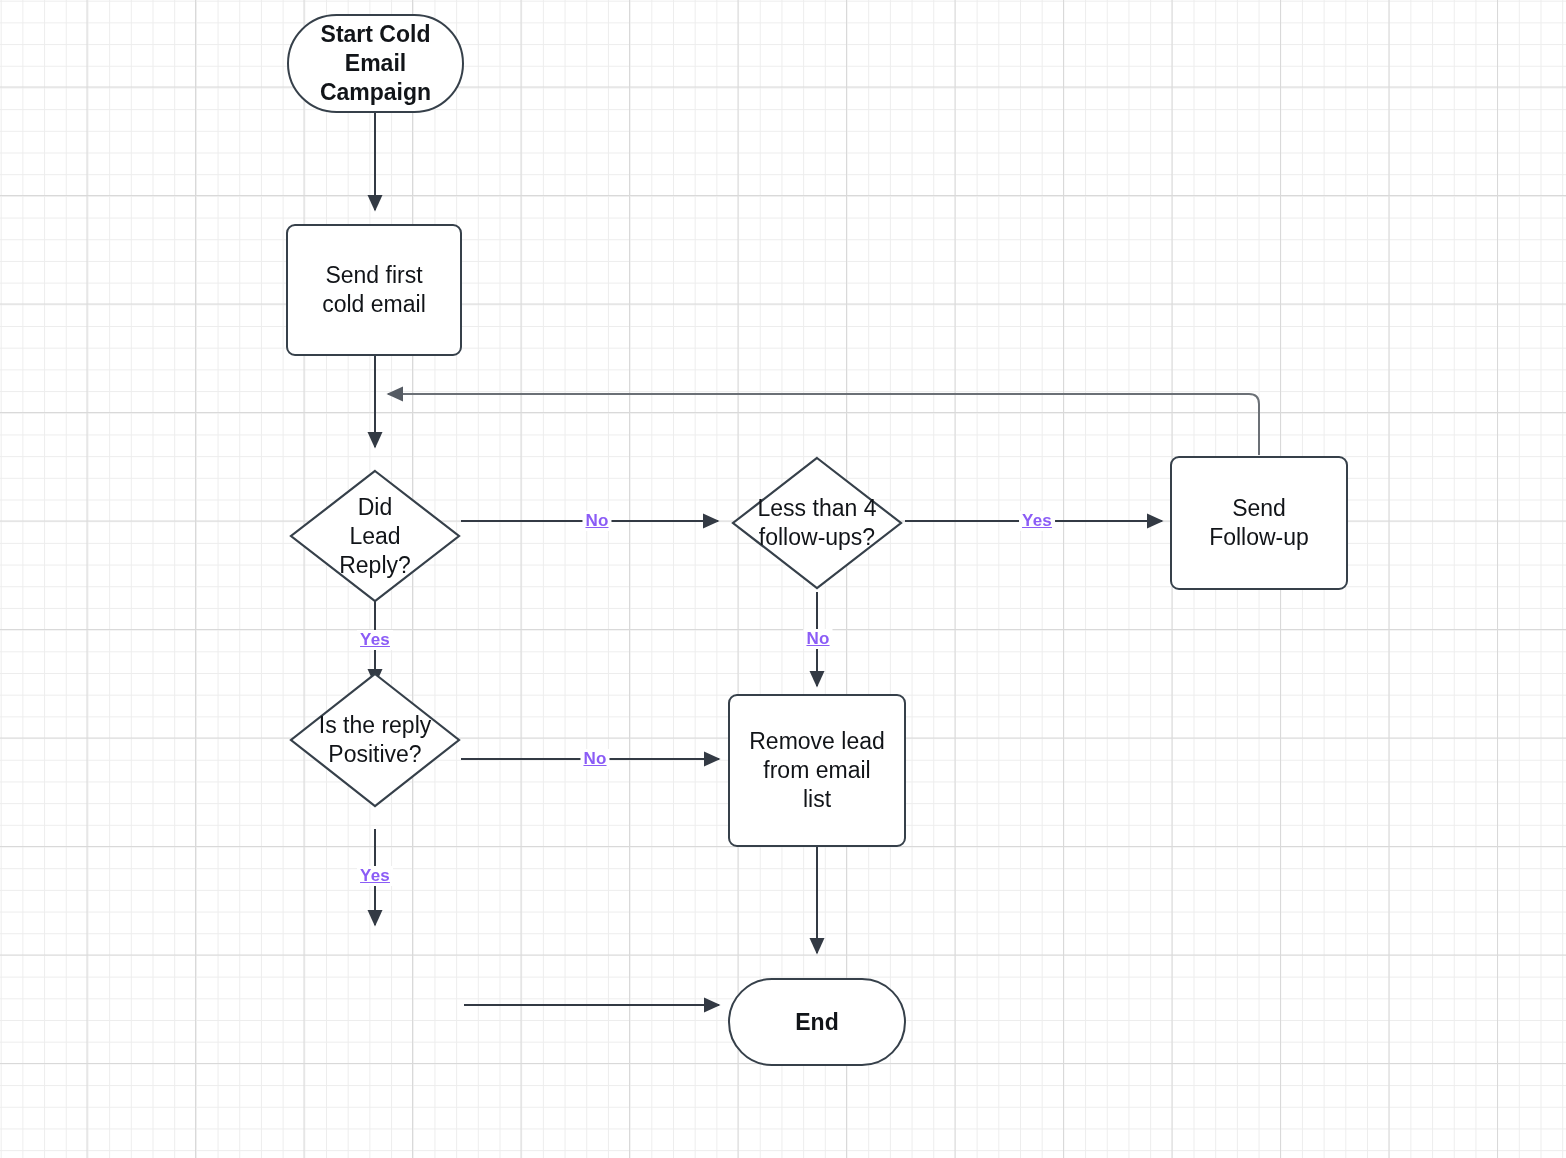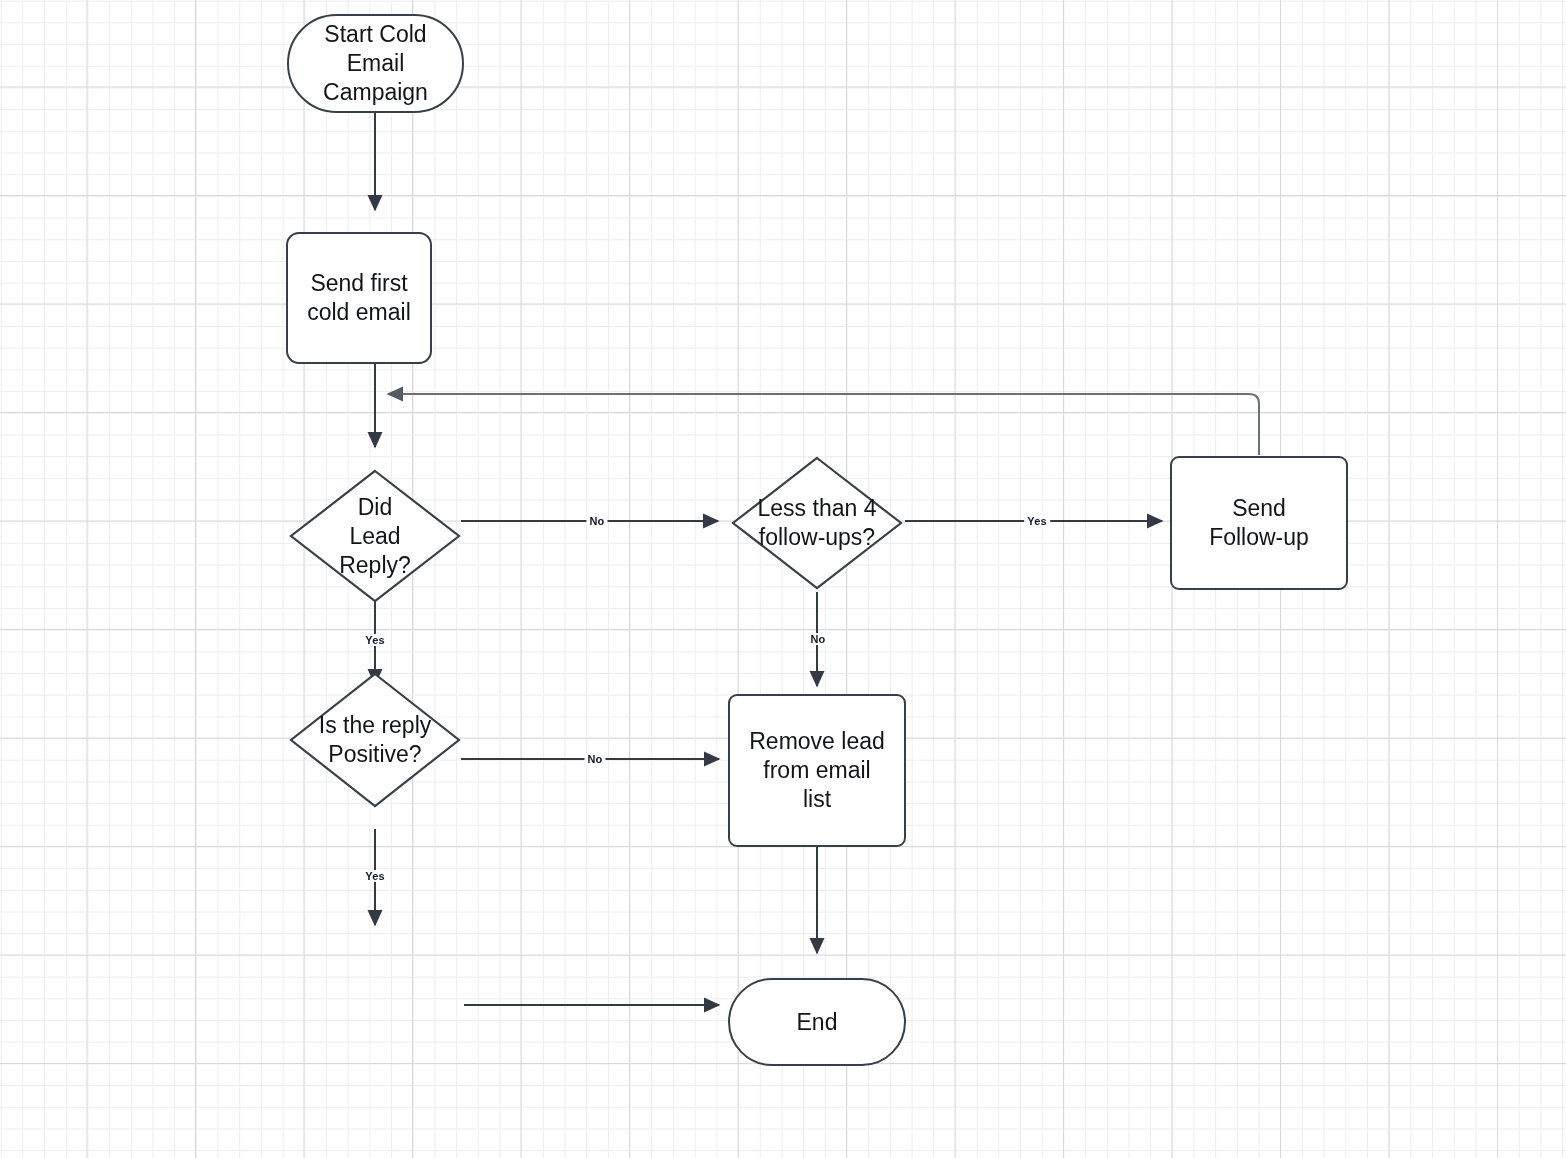--- a/index.html
+++ b/index.html
@@ -44,21 +44,21 @@
     display: flex;
     align-items: center;
     justify-content: center;
     text-align: center;
     color: #111418;
     font-size: 23px;
     line-height: 29px;
     white-space: pre-line;
   }
   .node.process { border-radius: 9px; }
-  .node.terminator { border-radius: 999px; }
+  .node.terminator { border-radius: 999px; font-weight: bold; }
   .node.decision {
     border: none;
     background: transparent;
   }
   .decision .dshape {
     position: absolute;
     left: 50%;
     top: 50%;
     width: 100%;
     height: 100%;
@@ -67,27 +67,28 @@
   .decision .dlabel {
     position: relative;
     z-index: 2;
     width: 185px;
     text-align: center;
     white-space: pre-line;
   }
   .edge-label {
     position: absolute;
     transform: translate(-50%, -50%);
-    font-size: 11px;
+    font-size: 17px;
     font-weight: bold;
-    color: #0f172a;
+    color: #8b5cf6;
     background: #ffffff;
     padding: 0 3px;
     white-space: nowrap;
     letter-spacing: 0.2px;
+    text-decoration: underline;
   }
 </style>
 </head>
 <body>
 
 <div id="canvas">
 
   <svg id="edges" viewBox="0 0 1566 1158" xmlns="http://www.w3.org/2000/svg">
     <defs>
       <marker id="arrow" viewBox="0 0 12 12" refX="10" refY="6" markerWidth="9" markerHeight="9" orient="auto-start-reverse">
@@ -115,21 +116,21 @@
       <path d="M 1259 455 L 1259 404 Q 1259 394 1249 394 L 388 394" marker-end="url(#arrow-loop)"></path>
     </g>
   </svg>
 
   <div class="node terminator" style="left:287px; top:14px; width:177px; height:99px;">
     <span>Start Cold
 Email
 Campaign</span>
   </div>
 
-  <div class="node process" style="left:286px; top:232px; width:146px; height:132px;border-radius:13px;">
+  <div class="node process" style="left:286px; top:224px; width:176px; height:132px;">
     <span>Send first
 cold email</span>
   </div>
 
   <div class="node decision" style="left:289px; top:469px; width:172px; height:134px;">
     <svg class="dshape" viewBox="0 0 172 134">
       <polygon points="86,2 170,67 86,132 2,67" fill="#ffffff" stroke="#36404a" stroke-width="2.2"></polygon>
     </svg>
     <span class="dlabel">Did
 Lead

